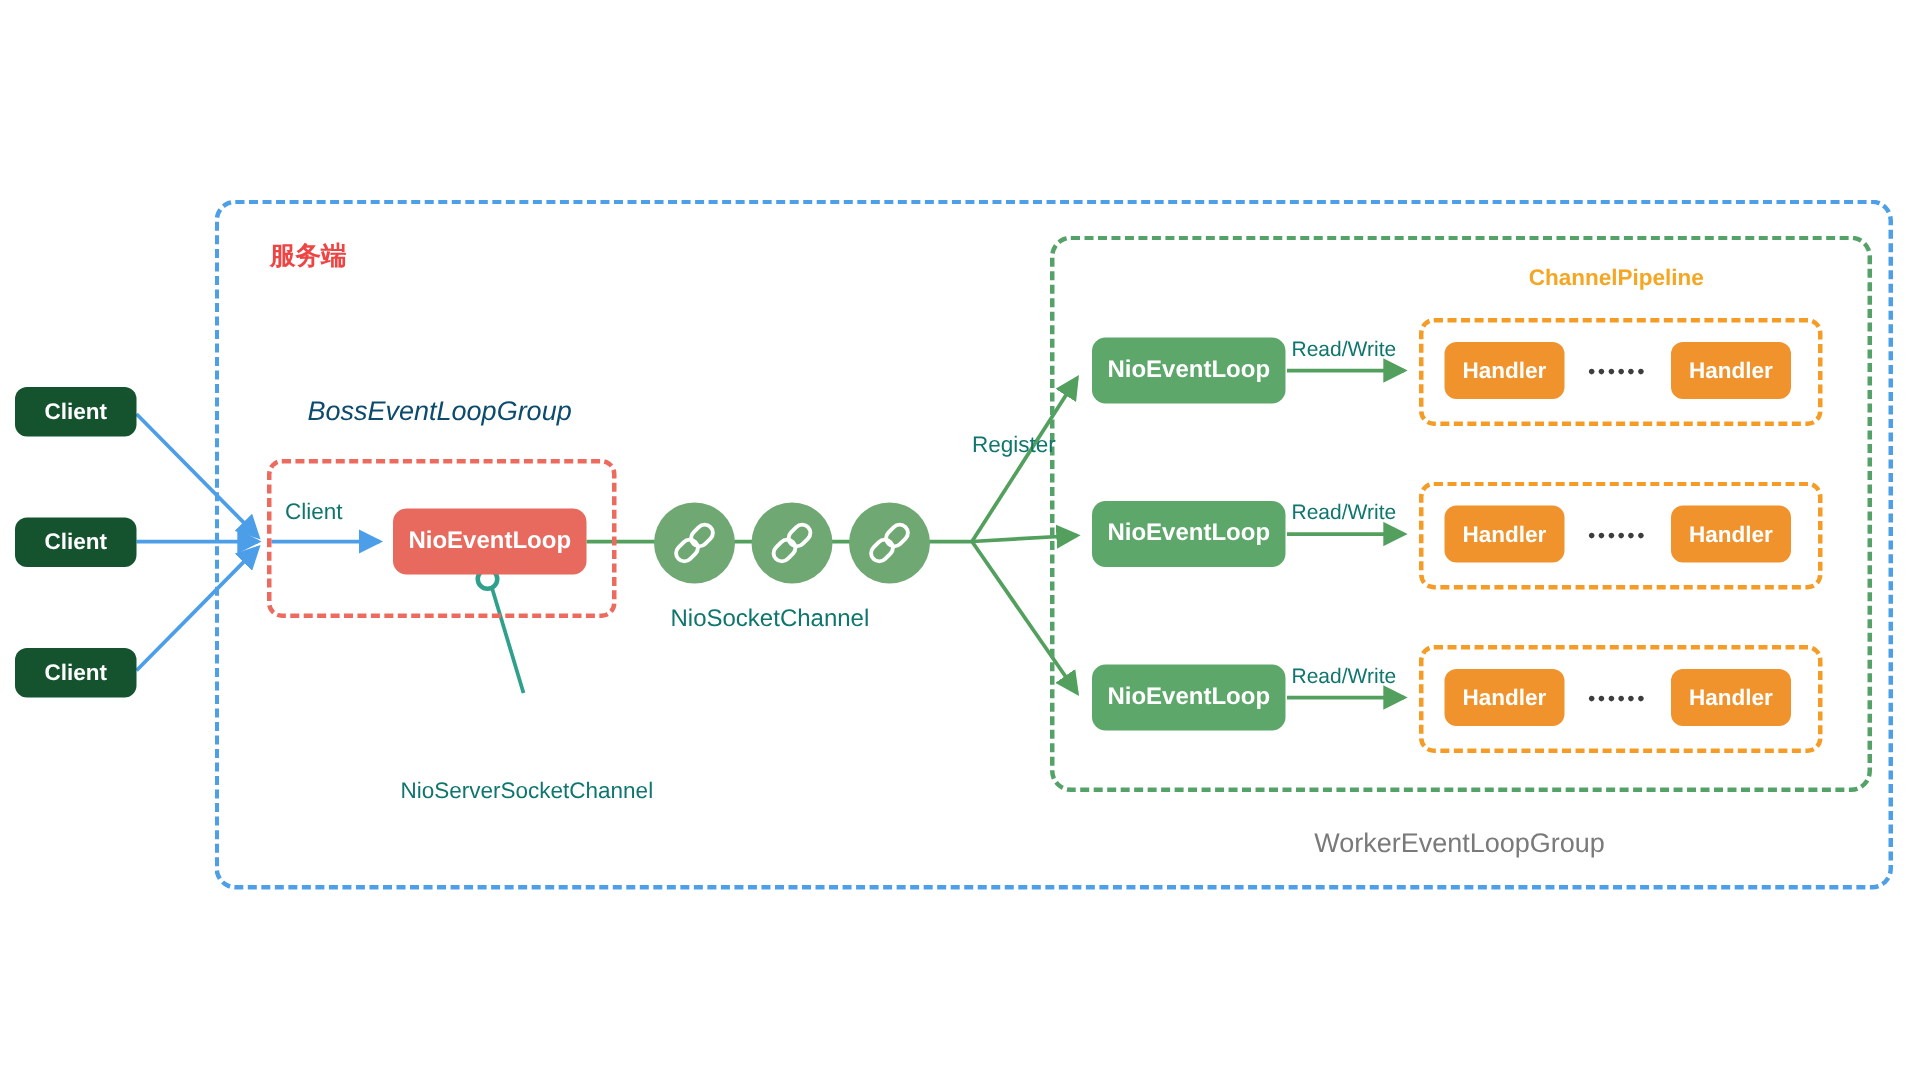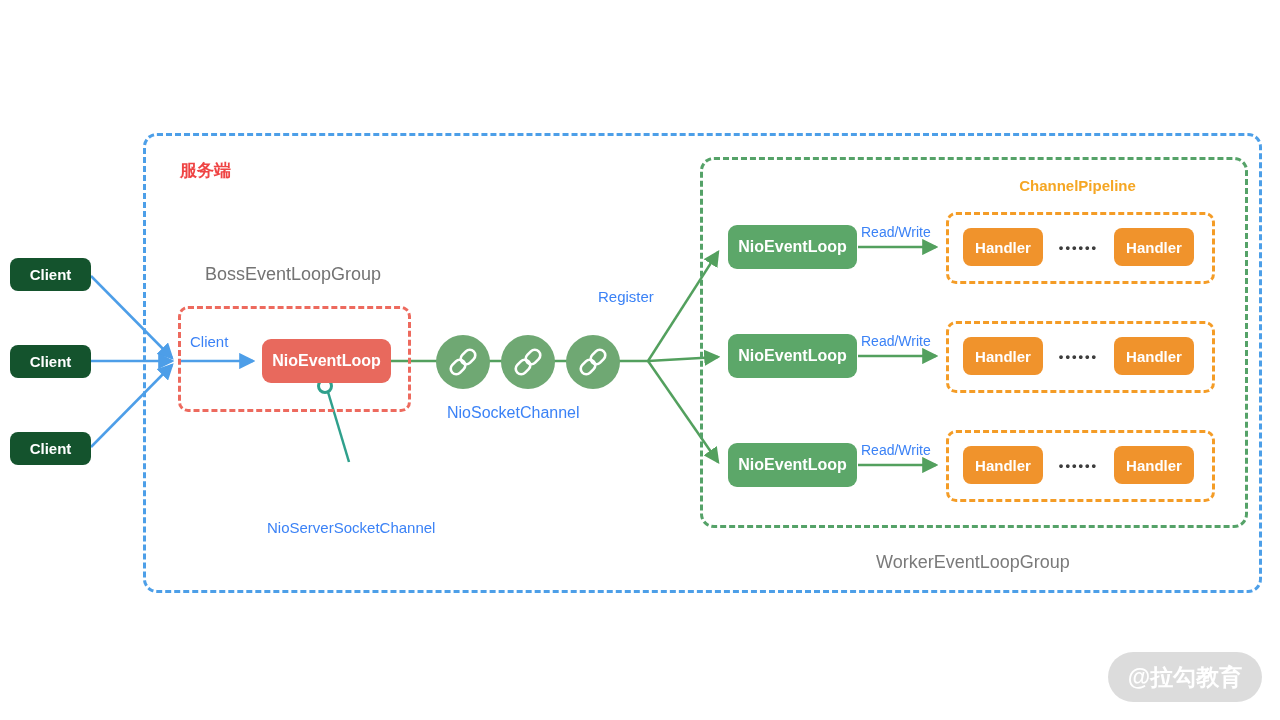--- a/index.html
+++ b/index.html
@@ -22,25 +22,25 @@
   .boss-loop{left:262px;top:339px;width:129px;height:44px;background:#E8695D;border-radius:9px;
     color:#fff;font-size:16px;font-weight:bold;display:flex;align-items:center;justify-content:center;}
   .worker-loop{left:728px;width:129px;height:44px;background:#5CA769;border-radius:9px;
     color:#fff;font-size:16px;font-weight:bold;display:flex;align-items:center;justify-content:center;}
   .handler-box{width:80px;height:38px;background:#F0932C;border-radius:8px;
     color:#fff;font-size:15px;font-weight:bold;display:flex;align-items:center;justify-content:center;text-align:center;}
   .chain-circle{top:335px;width:54px;height:54px;background:#6FA873;border-radius:50%;
     display:flex;align-items:center;justify-content:center;}
 
   
-  .lbl{color:#3b82f6;white-space:nowrap;}
+  .lbl{color:#0f766e;white-space:nowrap;}
   .server-lbl{left:180px;top:159px;font-size:17px;font-weight:bold;color:#ef4444;}
-  .boss-lbl{left:205px;top:264px;font-size:18px;color:#737373;}
+  .boss-lbl{left:205px;top:264px;font-size:18px;color:#0c4a6e;font-style:italic;}
   .accept-lbl{left:190px;top:333px;font-size:15px;}
-  .register-lbl{left:598px;top:288px;font-size:15px;}
+  .register-lbl{left:648px;top:288px;font-size:15px;}
   .nsc-lbl{left:447px;top:404px;font-size:16px;}
   .nssc-lbl{left:267px;top:475px;font-size:15px;margin-top:44px;}
   .pipeline-lbl{left:946px;top:177px;width:263px;text-align:center;font-size:15px;color:#F5A623;font-weight:bold;}
   .worker-lbl{left:823px;top:552px;width:300px;text-align:center;font-size:18px;color:#7a7a7a;}
   .rw-lbl{left:861px;width:80px;font-size:14px;text-align:left;}
   .dots{width:71px;text-align:center;color:#3d3d3d;font-size:13px;letter-spacing:2px;font-weight:bold;}
 
   .watermark{left:1108px;top:652px;width:154px;height:50px;background:#dadada;border-radius:25px;
     color:#fff;font-size:23px;font-weight:bold;display:flex;align-items:center;justify-content:center;opacity:.92;}
 </style>
@@ -137,15 +137,14 @@
   <div class="abs dots" style="left:1043px;top:349px">••••••</div>
   <div class="abs handler-box" style="left:1114px;top:337px">Handler</div>
 
   <div class="abs worker-loop" style="top:443px">NioEventLoop</div>
   <div class="abs lbl rw-lbl" style="top:442px">Read/Write</div>
   <div class="abs pipeline-dashed" style="top:430px"></div>
   <div class="abs handler-box" style="left:963px;top:446px">Handler</div>
   <div class="abs dots" style="left:1043px;top:458px">••••••</div>
   <div class="abs handler-box" style="left:1114px;top:446px">Handler</div>
 
-  <div class="abs watermark">@拉勾教育</div>
 
 </div>
 
 </body></html>

